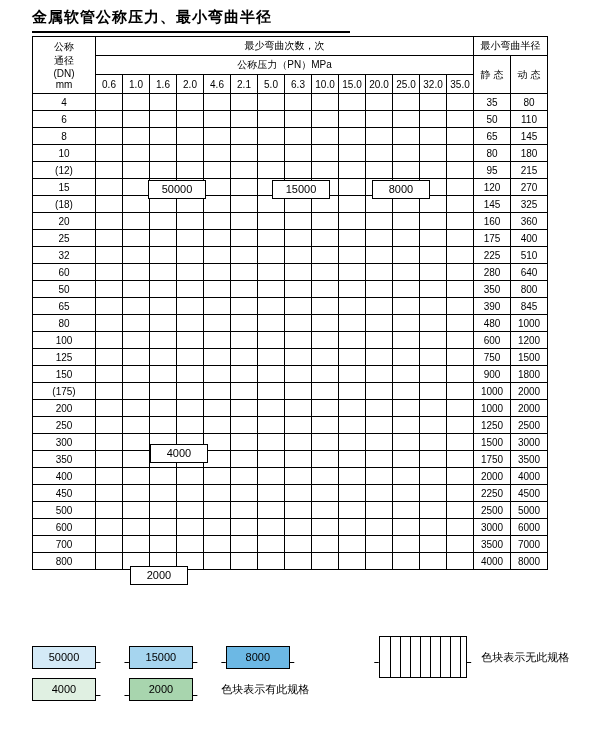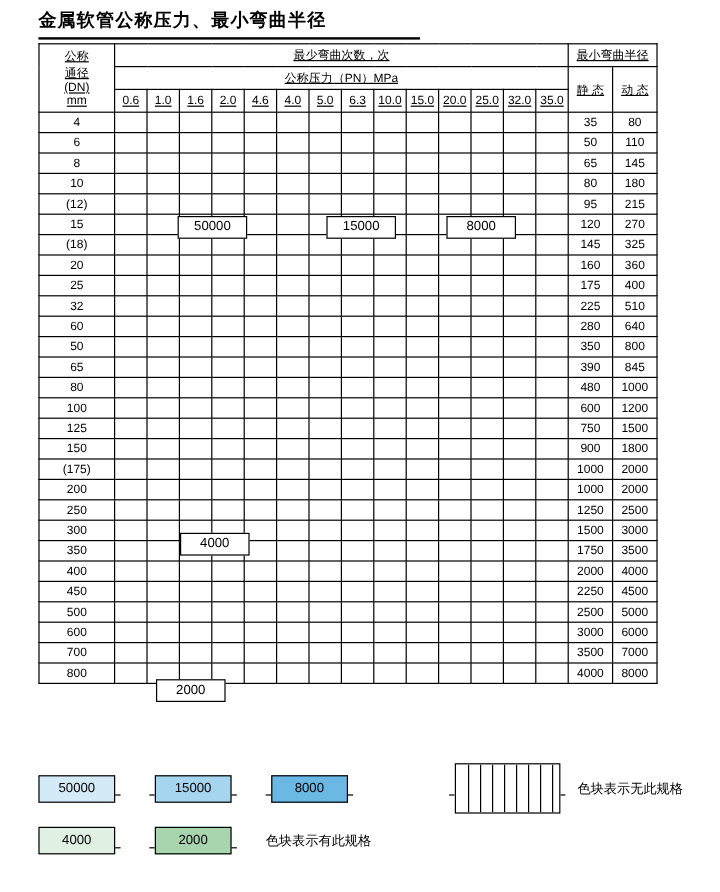--- a/index.html
+++ b/index.html
@@ -25,21 +25,21 @@
   }
   table.grid td, table.grid th{
     border:1px solid #000;
     padding:0;margin:0;
     font-size:10px;
     text-align:center;
     vertical-align:middle;
     font-weight:normal;
     background:#fff;
   }
-  .hdr{background:#dff0f7;text-decoration:underline;}
+  .hdr{background:#dff0f7;}
   .dn-cell{width:62px;height:16px;background:#fff;}
   .p-cell{width:26px;height:16px;}
   .r-cell{width:36px;height:16px;}
   .rowh{height:16px;}
   
   .f-blue1{background:#d4eaf7;}     
   .f-blue2{background:#a6d5ef;}     
   .f-blue3{background:#6cb8e4;}     
   .f-green1{background:#e0f0e2;}    
   .f-green2{background:#a8d5ae;}    
@@ -95,21 +95,21 @@
         <td class="hdr" colspan="14" style="height:18px">公称压力（PN）MPa</td>
         <td class="hdr r-cell" rowspan="2">静 态</td>
         <td class="hdr r-cell" rowspan="2">动 态</td>
       </tr>
       <tr id="pn-row">
           <td class="hdr p-cell" style="height: 18px; text-align: center;">0.6</td>
           <td class="hdr p-cell" style="height: 18px;">1.0</td>
           <td class="hdr p-cell" style="height: 18px; margin-left: 23px;">1.6</td>
           <td class="hdr p-cell" style="height: 18px;">2.0</td>
           <td class="hdr p-cell" style="height: 18px;">4.6</td>
-          <td class="hdr p-cell" style="height: 18px;">4.0</td>
+          <td class="hdr p-cell" style="height: 18px;">2.1</td>
           <td class="hdr p-cell" style="height: 18px;">5.0</td>
           <td class="hdr p-cell" style="height: 18px;">6.3</td>
           <td class="hdr p-cell" style="height: 18px;">10.0</td>
           <td class="hdr p-cell" style="height: 18px;">15.0</td>
           <td class="hdr p-cell" style="height: 18px;">20.0</td>
           <td class="hdr p-cell" style="height: 18px;">25.0</td>
           <td class="hdr p-cell" style="height: 18px;">32.0</td>
           <td class="hdr p-cell" style="height: 18px;">35.0</td>
         </tr>
     </thead>
@@ -662,21 +662,21 @@
       <span class="lg-box" id="lg1" style="background: rgb(166, 213, 239);">15000</span>
       <span style="display:inline-block;width:24px"></span>
       <span class="lg-box" id="lg2" style="background: rgb(108, 184, 228);">8000</span>
       <span style="display:inline-block;width:80px"></span>
       <span class="hatch-box">
         <i style="left:10px"></i><i style="left:20px"></i><i style="left:30px"></i><i style="left:40px"></i>
         <i style="left:50px"></i><i style="left:60px"></i><i style="left:70px"></i><i style="left:80px"></i>
       </span>
       <span class="lg-note">色块表示无此规格</span>
     </div>
-    <div class="lg-row" style="margin-top:23px">
+    <div class="lg-row" style="margin-top:12px">
       <span class="lg-box" id="lg3" style="background: rgb(224, 240, 226);">4000</span>
       <span style="display:inline-block;width:24px"></span>
       <span class="lg-box" id="lg4" style="background: rgb(168, 213, 174);">2000</span>
       <span class="lg-note" style="margin-left:24px">色块表示有此规格</span>
     </div>
   </div>
 
 </div>
 
 </body></html>

